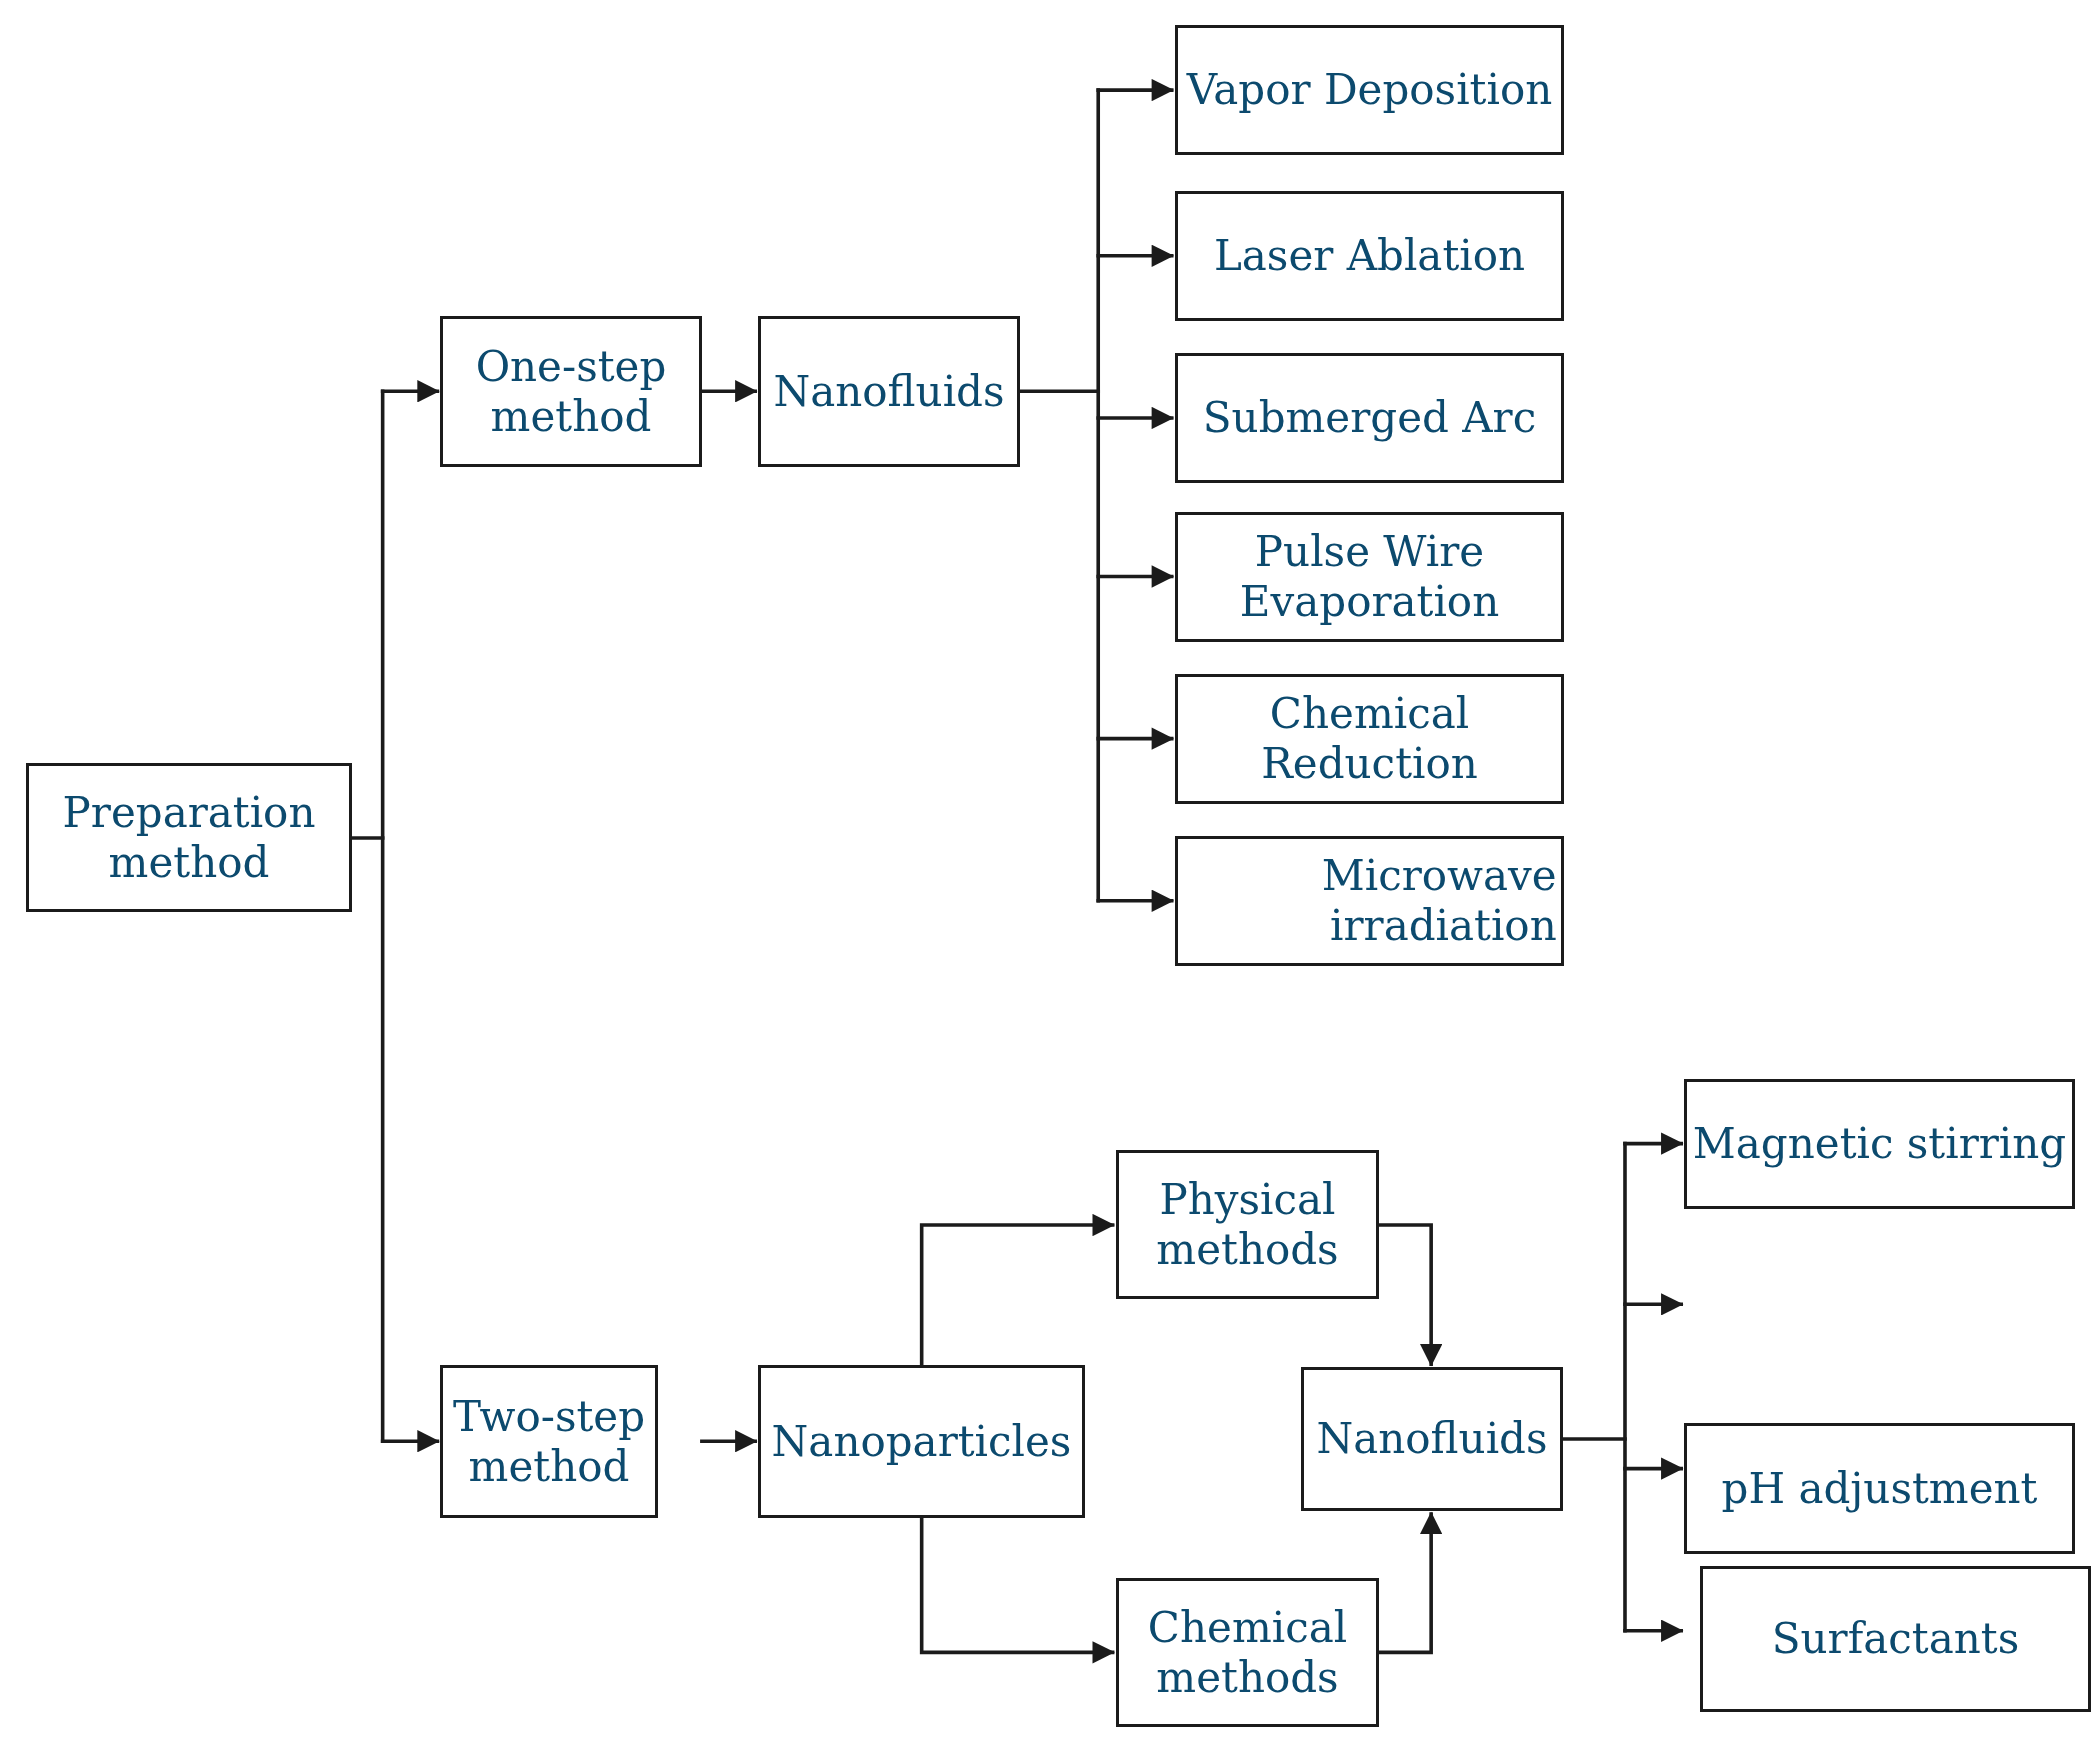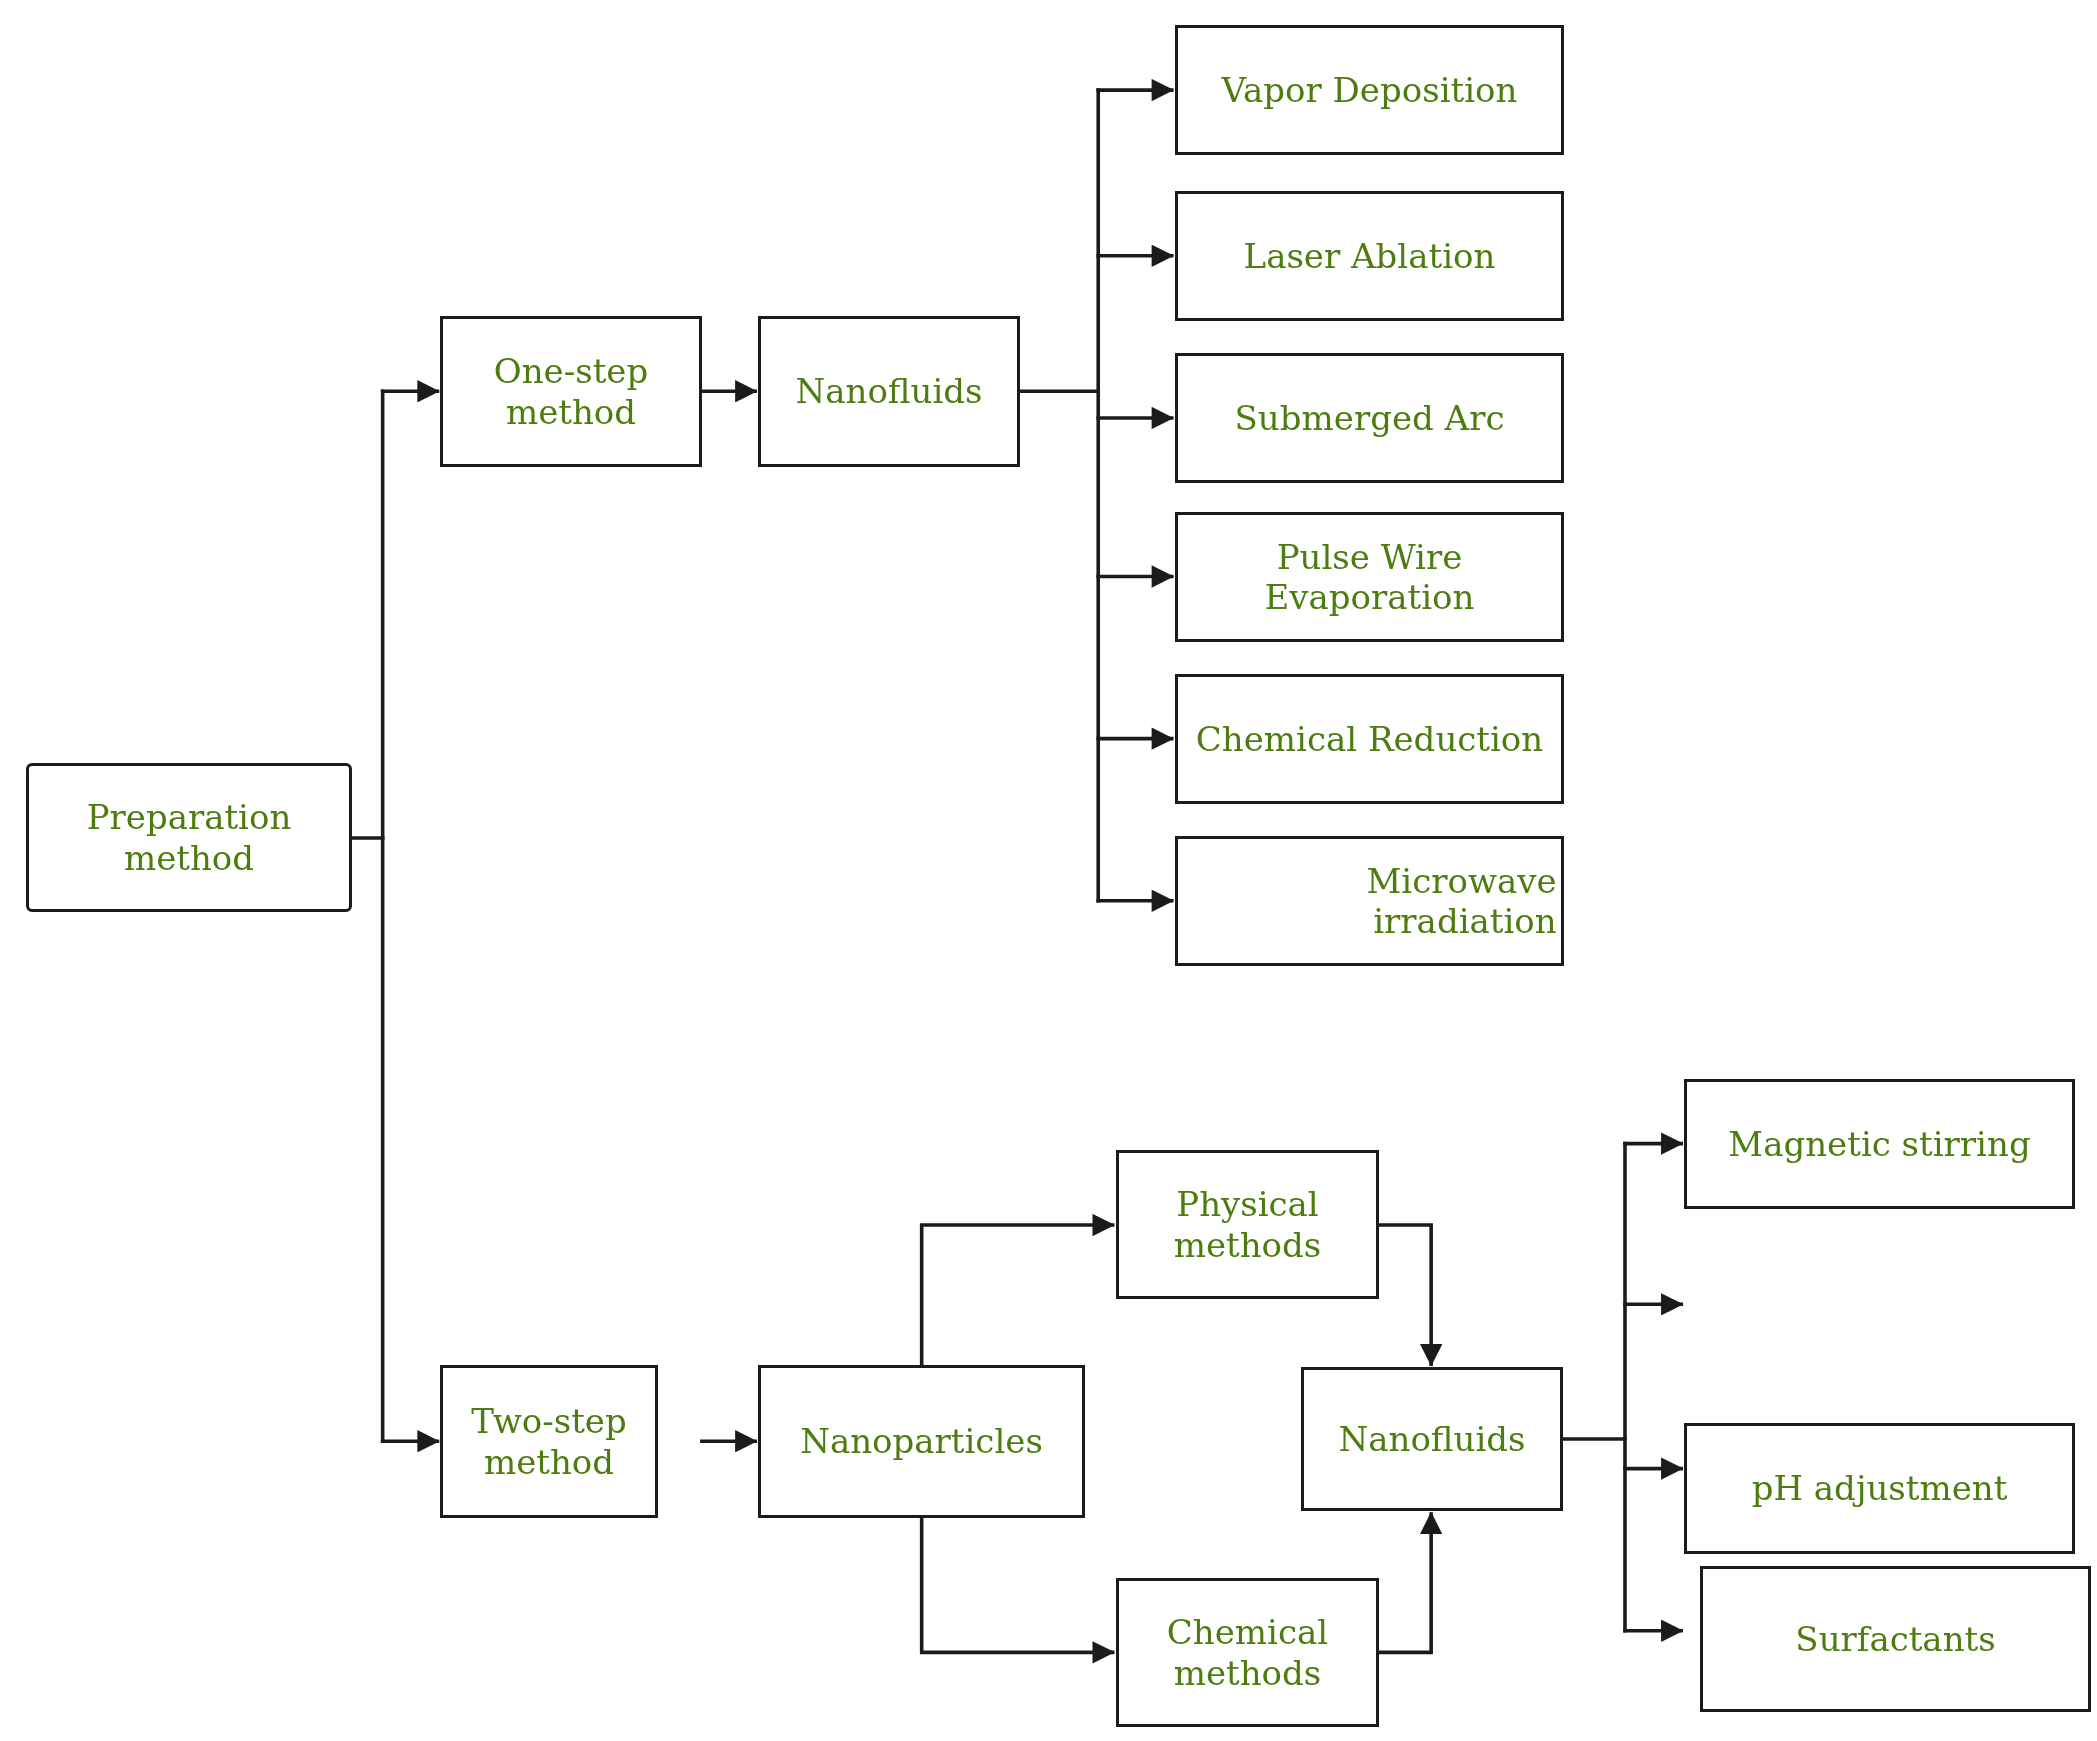--- a/index.html
+++ b/index.html
@@ -36,23 +36,23 @@
     background: #ffffff;
     display: flex;
     align-items: center;
     justify-content: center;
     text-align: center;
   }
   .node .lbl {
     display: block;
     width: 100%;
     padding: 0 4.3px;
-    font-size: 34px;
+    font-size: 42px;
     line-height: 1.18;
-    color: #4d7c0f;
+    color: #0c4a6e;
     letter-spacing: 0px;
   }
 </style>
 </head>
 <body>
 
 <div id="canvas">
 
   <svg id="edges-layer" viewBox="0 0 2910 2416" xmlns="http://www.w3.org/2000/svg">
     <defs>
@@ -83,21 +83,21 @@
     <path class="edge" d="M1913 2293 L1986 2293 L1986 2101" marker-end="url(#arrow)"></path>
 
     <path class="edge" d="M2168 1997 L2255 1997"></path>
     <path class="edge" d="M2255 1587 L2255 2263"></path>
     <path class="edge" d="M2255 1587 L2333 1587" marker-end="url(#arrow)"></path>
     <path class="edge" d="M2255 1810 L2333 1810" marker-end="url(#arrow)"></path>
     <path class="edge" d="M2255 2038 L2333 2038" marker-end="url(#arrow)"></path>
     <path class="edge" d="M2255 2263 L2333 2263" marker-end="url(#arrow)"></path>
   </svg>
 
-  <div class="node" style="left:26px; top:763px; width:326px; height:149px;border-radius:6px;">
+  <div class="node" style="left:26px; top:763px; width:326px; height:149px;">
     <span class="lbl">Preparation method</span>
   </div>
 
   <div class="node" style="left:440px; top:316px; width:262px; height:151px;">
     <span class="lbl">One-step method</span>
   </div>
 
   <div class="node" style="left:758px; top:316px; width:262px; height:151px;">
     <span class="lbl">Nanofluids</span>
   </div>

